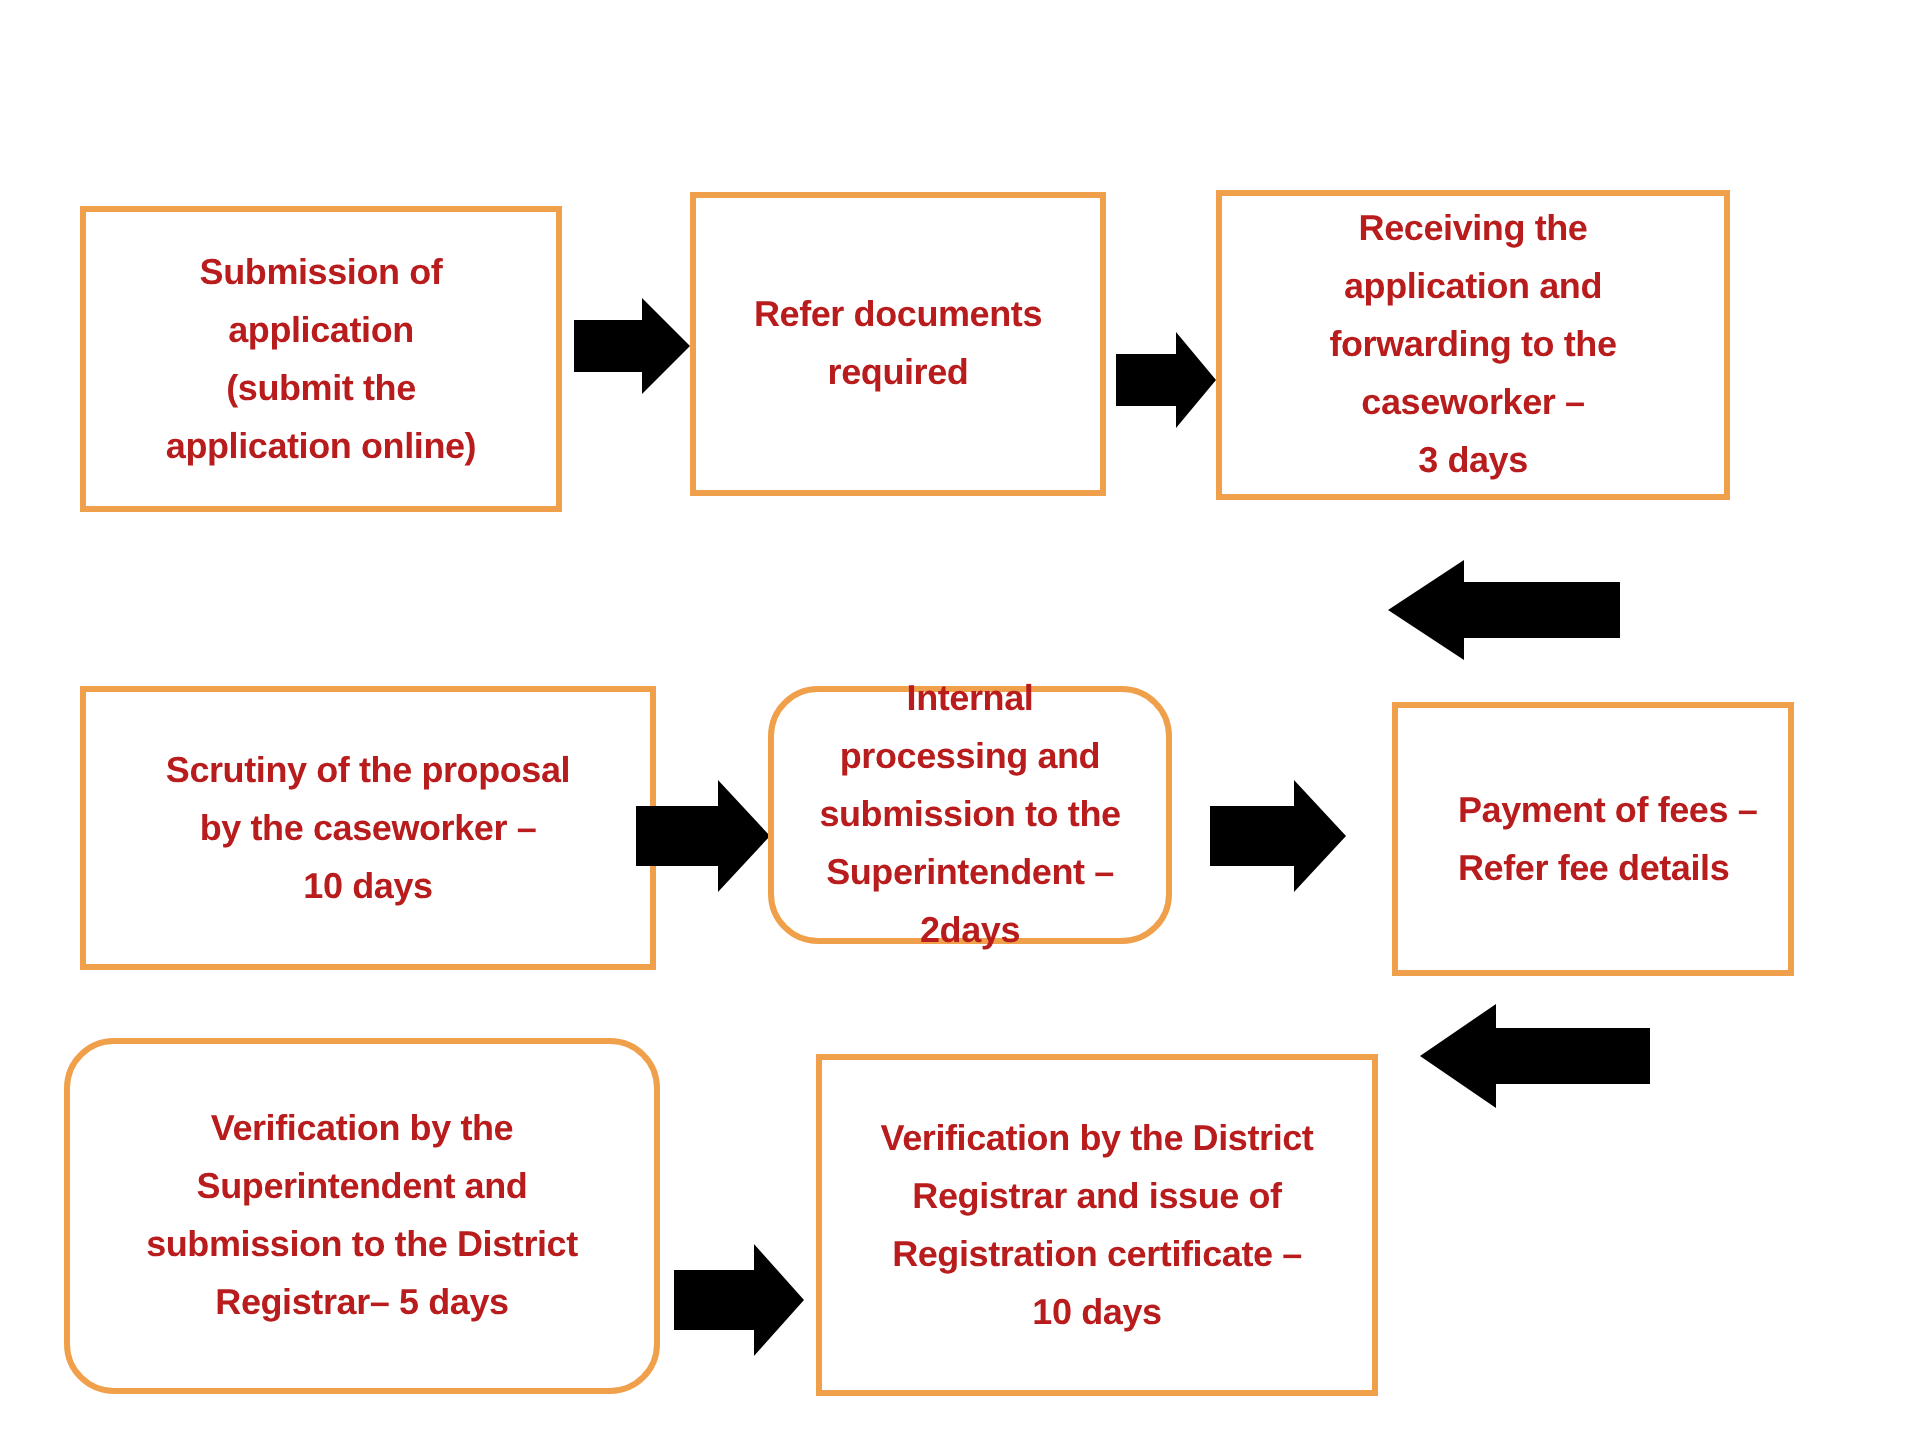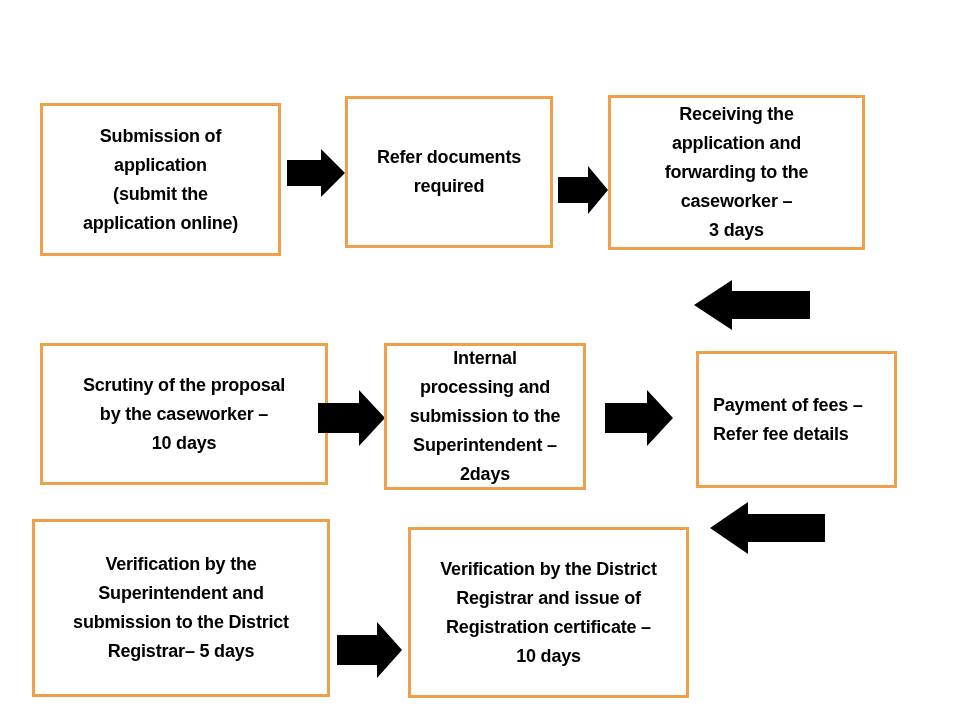--- a/index.html
+++ b/index.html
@@ -25,26 +25,26 @@
     justify-content: center;
   }
   .box-text {
     width: 100%;
     padding: 2px 6px;
     white-space: pre-line;
     text-align: center;
     font-weight: bold;
     font-size: 18px;
     line-height: 29px;
-    color: #000000;
+    color: #b91c1c;
     letter-spacing: -0.2px;
   }
   .box-text.align-left {
     text-align: left;
-    padding-left: 14px;
+    padding-left: 30px;
   }
   .arrow {
     position: absolute;
   }
   .arrow svg {
     display: block;
   }
   .arrow polygon {
     fill: #000000;
   }
@@ -97,21 +97,21 @@
 by the  caseworker  –
 10 days</div>
   </div>
 
   <div class="arrow" style="left:318px; top:390px;">
     <svg width="67" height="56" viewBox="0 0 67 56">
       <polygon points="0,13 41,13 41,0 67,28 41,56 41,43 0,43"></polygon>
     </svg>
   </div>
 
-  <div class="box" style="left:384px; top:343px; width:202px; height:147px;">
+  <div class="box" style="left:384px; top:343px; width:202px; height:129px;border-radius:25px;">
     <div class="box-text">Internal
 processing and
 submission to the
 Superintendent –
 2days</div>
   </div>
 
   <div class="arrow" style="left:605px; top:390px;">
     <svg width="68" height="56" viewBox="0 0 68 56">
       <polygon points="0,13 42,13 42,0 68,28 42,56 42,43 0,43"></polygon>
@@ -122,21 +122,21 @@
     <div class="box-text align-left">Payment of fees –
 Refer fee details</div>
   </div>
 
   <div class="arrow" style="left:710px; top:502px;">
     <svg width="115" height="52" viewBox="0 0 115 52">
       <polygon points="0,26 38,0 38,12 115,12 115,40 38,40 38,52"></polygon>
     </svg>
   </div>
 
-  <div class="box" style="left:32px; top:519px; width:298px; height:178px;">
+  <div class="box" style="left:32px; top:519px; width:298px; height:178px;border-radius:25px;">
     <div class="box-text">Verification by the
 Superintendent and
 submission to the District
 Registrar–  5 days</div>
   </div>
 
   <div class="arrow" style="left:337px; top:622px;">
     <svg width="65" height="56" viewBox="0 0 65 56">
       <polygon points="0,13 40,13 40,0 65,28 40,56 40,43 0,43"></polygon>
     </svg>

